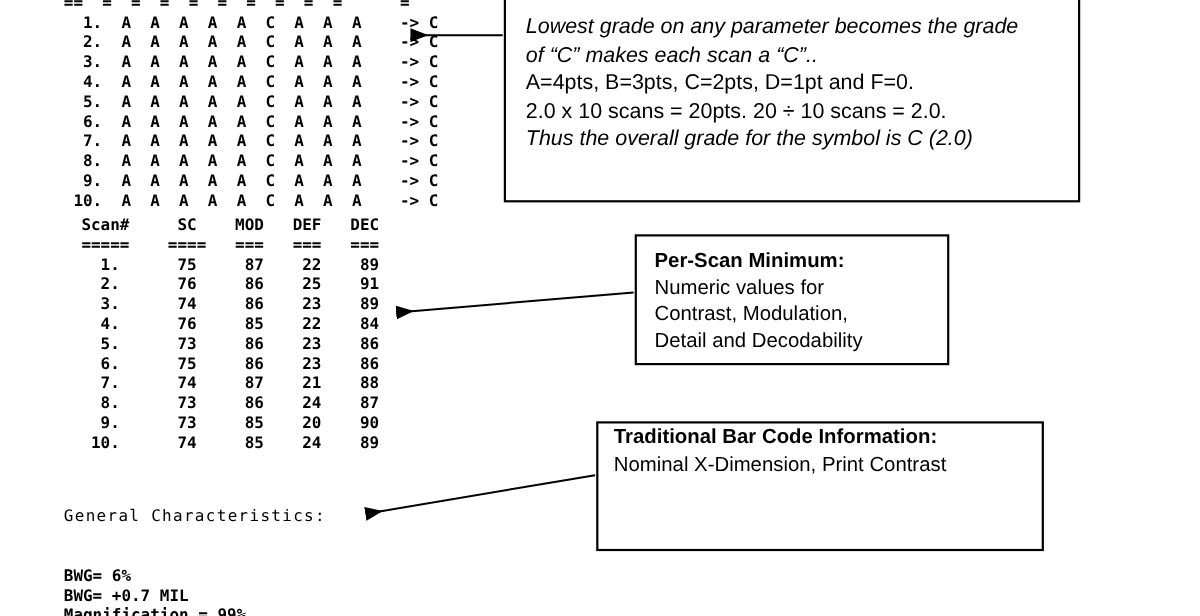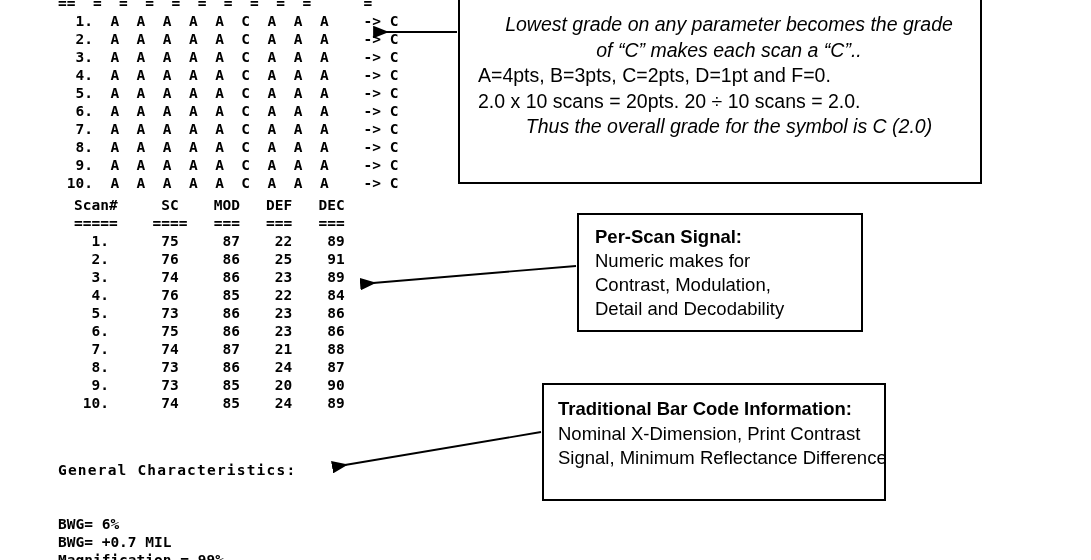--- a/index.html
+++ b/index.html
@@ -38,21 +38,21 @@
   #scan-detail {
     left: 58px;
     top: 196px;
     margin-left: 16px;
   }
   #general-characteristics {
     left: 58px;
     top: 425px;
   }
   .gc-title {
-    font-weight: 700;
+    font-weight: 400;
     letter-spacing: 1.2px;
     text-align: right;
   }
   .gc-body {
     font-weight: 700;
   }
 
   
   .callout {
     position: absolute;
@@ -68,39 +68,39 @@
 
   #callout-overall-grade {
     left: 458px;
     top: -4px;
     width: 524px;
     height: 188px;
     padding: 14px 0 0 18px;
     font-size: 19.5px;
     line-height: 25.5px;
   }
-  #callout-overall-grade .ital { font-style: italic; text-align: center; }
+  #callout-overall-grade .ital { font-style: italic; }
   #callout-overall-grade .upright { font-style: normal; }
 
   #callout-per-scan {
     left: 577px;
     top: 213px;
     width: 286px;
     height: 119px;
     padding: 10px 0 0 16px;
     font-size: 18.5px;
     line-height: 24px;
   }
 
   #callout-traditional {
     left: 542px;
     top: 383px;
-    width: 344px;
+    width: 407px;
     height: 118px;
-    padding: 12px 0 0 14px;
+    padding: 0 0 0 14px;
     font-size: 18.5px;
     line-height: 24.5px;
   }
   .callout .hdr {
     font-weight: 700;
   }
 
   
   .arrow-layer {
     position: absolute;
@@ -152,30 +152,29 @@
 
   <div class="callout" id="callout-overall-grade">
     <p class="ital">Lowest grade on any parameter becomes the grade</p>
     <p class="ital">of “C” makes each scan a “C”..</p>
     <p class="upright">A=4pts, B=3pts, C=2pts, D=1pt and F=0.</p>
     <p class="upright">2.0 x 10 scans = 20pts.  20 ÷ 10 scans = 2.0.</p>
     <p class="ital">Thus the overall grade for the symbol is C (2.0)</p>
   </div>
 
   <div class="callout" id="callout-per-scan">
-    <p class="hdr">Per-Scan Signal:</p>
-    <p>Numeric makes for</p>
+    <p class="hdr">Per-Scan Minimum:</p>
+    <p>Numeric values for</p>
     <p>Contrast, Modulation,</p>
     <p>Detail and Decodability</p>
   </div>
 
   <div class="callout" id="callout-traditional">
     <p class="hdr">Traditional Bar Code Information:</p>
     <p>Nominal X-Dimension, Print Contrast</p>
-    <p>Signal, Minimum Reflectance Difference</p>
   </div>
 
   <svg class="arrow-layer" width="1091" height="560" viewBox="0 0 1091 560">
     <defs>
       <marker id="arrowhead" markerWidth="9" markerHeight="7" refX="8.5" refY="3.5" orient="auto" markerUnits="strokeWidth">
         <polygon points="9,0 9,7 0,3.5" fill="#000000"></polygon>
       </marker>
     </defs>
 
     <line x1="457" y1="32" x2="374" y2="32" stroke="#000000" stroke-width="1.8" marker-end="url(#arrowhead)"></line>

